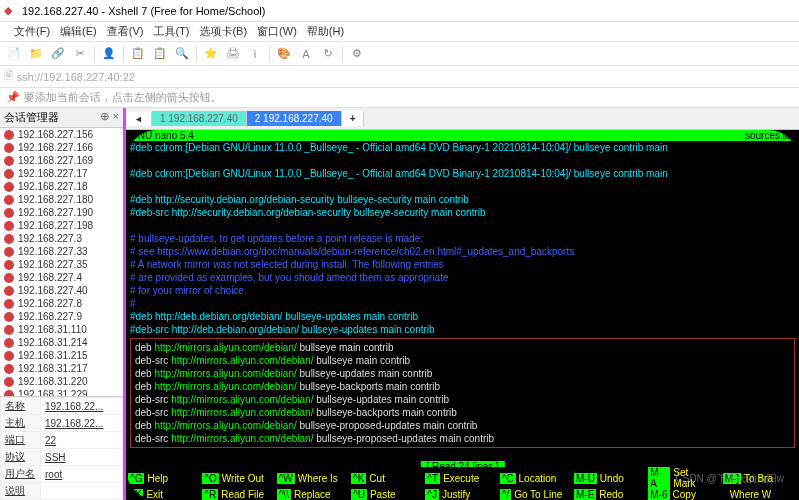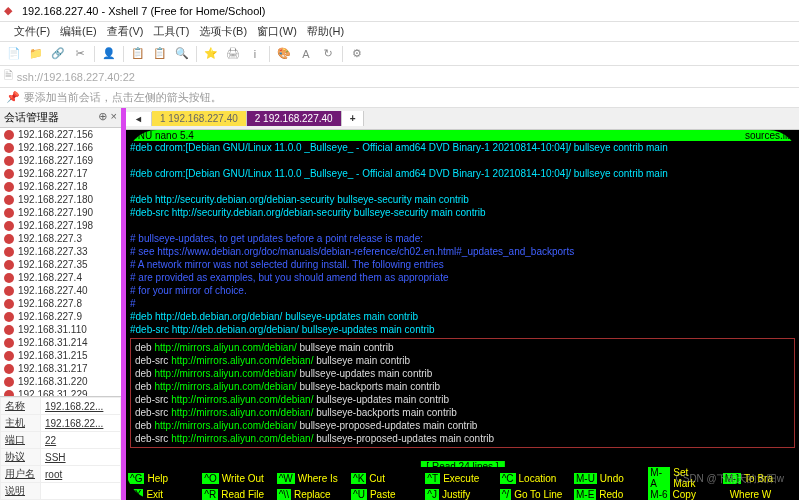--- a/index.html
+++ b/index.html
@@ -8,37 +8,37 @@
 .titlebar .icon { width: 14px; height: 14px; margin-right: 4px; color: #d04040; }
 .menubar { height: 20px; display: flex; align-items: center; padding: 0 14px; border-bottom: 1px solid #e0e0e0; }
 .menubar span { margin-right: 10px; color: #333; }
 .toolbar { height: 24px; display: flex; align-items: center; padding: 0 4px; border-bottom: 1px solid #e0e0e0; gap: 2px; }
 .toolbar .tbtn { width: 20px; height: 20px; display: flex; align-items: center; justify-content: center; color: #888; font-size: 11px; }
 .toolbar .sep { width: 1px; height: 16px; background: #ddd; margin: 0 2px; }
 .urlbar { height: 22px; display: flex; align-items: center; padding: 0 4px; border-bottom: 1px solid #e0e0e0; color: #aaa; gap: 4px; }
 .infobar { height: 20px; display: flex; align-items: center; padding: 0 6px; border-bottom: 1px solid #e0e0e0; color: #999; }
 .infobar .red-icon { color: #c00; font-weight: bold; margin-right: 4px; }
 .main { display: flex; height: calc(500px - 108px); }
-.sidebar { width: 126px; border-right: 5px solid #d946ef; overflow: hidden; display: flex; flex-direction: column; }
+.sidebar { width: 126px; border-right: 3px solid #d946ef; overflow: hidden; display: flex; flex-direction: column; }
 .sidebar-header { background: #f0f0f0; padding: 2px 4px; border-bottom: 1px solid #ccc; display: flex; justify-content: space-between; }
 .sidebar-header .close { color: #666; }
 .host-list { flex: 1; overflow-y: auto; background: #fff; }
 .host-item { display: flex; align-items: center; padding: 1px 4px; font-size: 10px; color: #333; }
 .host-item .bullet { width: 10px; height: 10px; border-radius: 50%; background: #d04040; margin-right: 4px; flex-shrink: 0; }
 .props { border-top: 1px solid #ccc; }
 .props table { width: 100%; font-size: 10px; border-collapse: collapse; }
 .props td { padding: 1px 4px; border: 1px solid #eee; color: #333; text-decoration: underline; }
 .props td:first-child { width: 40px; background: #f8f8f8; }
 .terminal-area { flex: 1; display: flex; flex-direction: column; background: #000; }
 .tabs { height: 22px; background: #f0f0f0; display: flex; align-items: center; border-bottom: 1px solid #ccc; }
 .tab { padding: 2px 8px; font-size: 10px; border-right: 1px solid #ccc; display: flex; align-items: center; gap: 4px; }
 .tab .arrow { font-size: 9px; }
 .tab.num { background: #fff; color: #333; }
-.tab.inactive { background: #fde047; color: #666; }
-.tab.active { background: #701a75; color: #fff; }
+.tab.inactive { background: #5eead4; color: #666; }
+.tab.active { background: #3b82f6; color: #fff; }
 .tab .plus { font-weight: bold; }
 .terminal { flex: 1; background: #000; font-family: "Consolas", monospace; font-size: 10px; color: #fff; overflow: hidden; position: relative; border-radius: 31px; }
 .nano-header { background: #00ff00; color: #000; display: flex; justify-content: space-between; padding: 0 4px; }
 .nano-body { padding: 0 4px; line-height: 13px; }
 .nano-body .cyan { color: #00e5ff; }
 .nano-body .blue { color: #4060ff; }
 .nano-body .white { color: #ddd; }
 .nano-body .green { color: #00ff00; text-align: center; }
 .nano-body .red-box { border: 1px solid #a03030; padding: 2px 4px; margin-top: 2px; }
 .nano-status { position: absolute; bottom: 28px; left: 50%; transform: translateX(-50%); background: #00ff00; color: #000; padding: 0 6px; font-size: 10px; }

